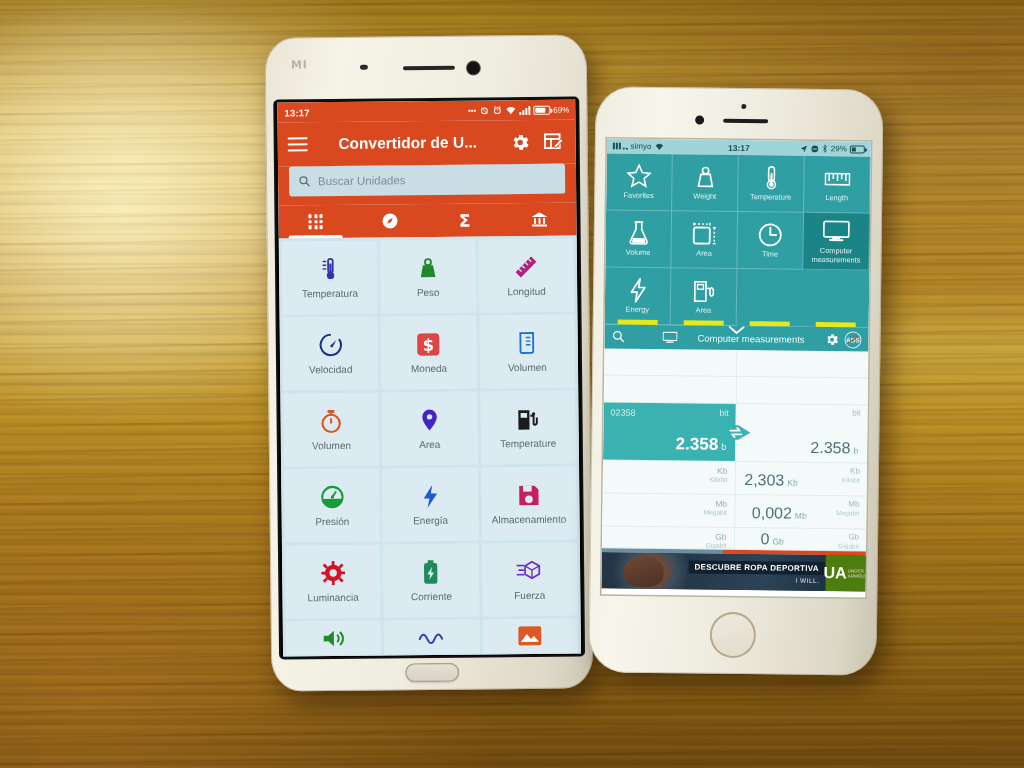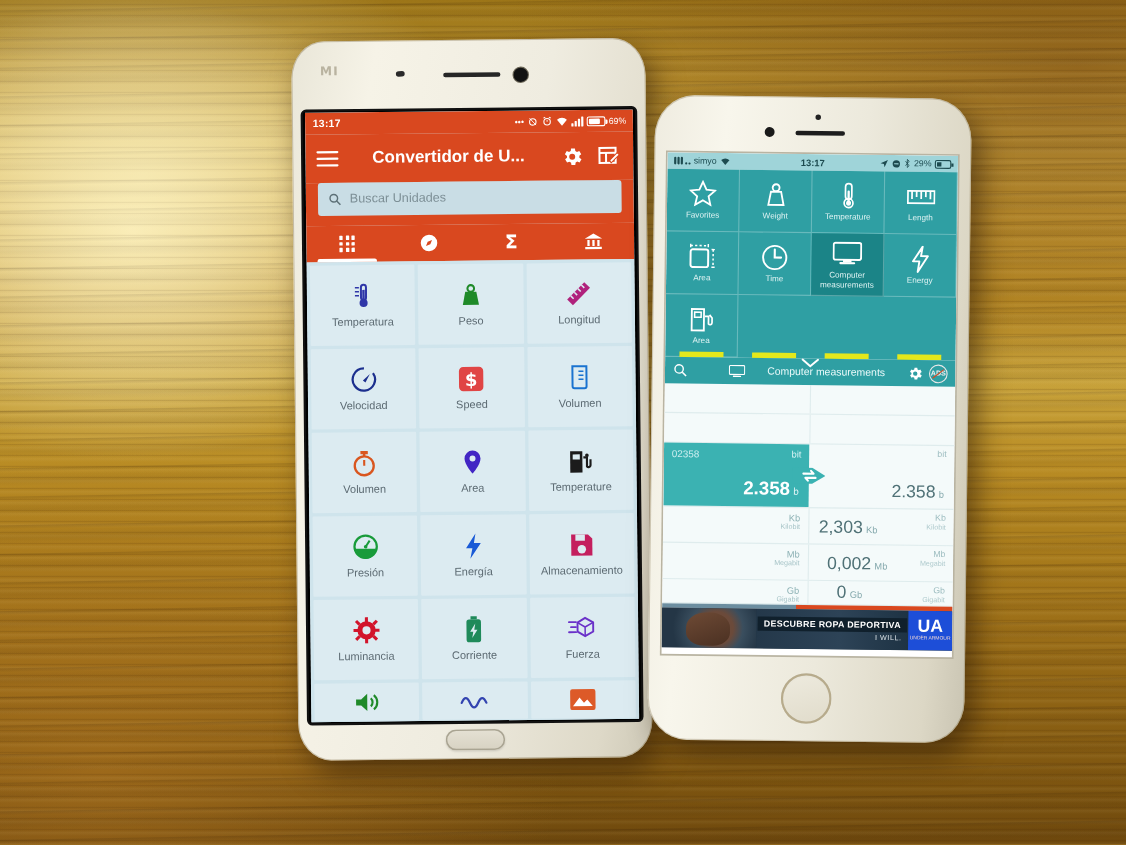--- a/index.html
+++ b/index.html
@@ -191,21 +191,21 @@
   .ad-photo { width:86px; height:100%; background:
     radial-gradient(circle at 58% 50%, #6b4a3a 0 28%, #3a4e5e 45%, #243646 75%);
   }
   .ad-face { position:absolute; left:22px; top:4px; width:40px; height:30px; border-radius:45% 45% 40% 40%;
     background:linear-gradient(160deg,#6e4a35,#4a3022); }
   .ad-mid { flex:1; height:100%; background:linear-gradient(90deg,#24384a,#2d4357 55%,#1e3344);
     display:flex; flex-direction:column; justify-content:center; align-items:center; gap:2px; }
   .ad-head { background:#10202c; color:#fff; font-size:8px; font-weight:bold; letter-spacing:.3px;
     padding:2px 6px; }
   .ad-sub { color:#dfe6ea; font-size:6.5px; letter-spacing:.5px; align-self:flex-end; margin-right:6px; }
-  .ad-brand { width:40px; height:100%; background:#1d4ed8; display:flex; flex-direction:column;
+  .ad-brand { width:40px; height:100%; background:#4d7c0f; display:flex; flex-direction:row;
     align-items:center; justify-content:center; gap:1px; }
   .ua-logo { color:#fff; font-size:16px; font-weight:bold; line-height:.8; }
   .ad-brand small { color:#f0d7d4; font-size:4.5px; }
   .ip-adtop { height:4px; background:linear-gradient(90deg,#6c8ea0 0 46%,#d9481f 46% 100%); }
 </style>
 </head>
 <body>
 
 <div id="wood">
   <div id="grain"></div>
@@ -378,21 +378,21 @@
         <span class="lbl">Velocidad</span>
       </div>
 
       <div class="and-cell">
         <span class="ico">
           <svg width="25" height="25" viewBox="0 0 26 26">
                 <rect x="1.5" y="1.5" width="23" height="23" rx="4" fill="#e04545"></rect>
                 <text x="13" y="19.5" font-size="17" font-weight="bold" fill="#fff" text-anchor="middle" font-family="DejaVu Sans, sans-serif">$</text>
               </svg>
         </span>
-        <span class="lbl">Speed</span>
+        <span class="lbl">Moneda</span>
       </div>
 
       <div class="and-cell">
         <span class="ico">
           <svg width="20" height="24" viewBox="0 0 22 26">
                 <path d="M4 2 H18 V22 a2 2 0 0 1 -2 2 H6 a2 2 0 0 1 -2 -2 Z" fill="none" stroke="#1a73d0" stroke-width="2"></path>
                 <g stroke="#1a73d0" stroke-width="1.5">
                   <line x1="10" y1="7" x2="15" y2="7"></line>
                   <line x1="10" y1="11" x2="15" y2="11"></line>
                   <line x1="10" y1="15" x2="15" y2="15"></line>
@@ -627,20 +627,30 @@
                 <line x1="9.5" y1="5" x2="9.5" y2="11"></line>
                 <line x1="14" y1="5" x2="14" y2="13"></line>
                 <line x1="18.5" y1="5" x2="18.5" y2="11"></line>
                 <line x1="23" y1="5" x2="23" y2="13"></line>
               </g>
             </svg>
         </span>
         <span class="lbl">Length</span>
       </div>
 
+      <div class="ip-cell">
+        <span class="ico">
+          <svg width="22" height="25" viewBox="0 0 22 26">
+              <path d="M8 1.5 V9 L2.5 21 a2 2 0 0 0 1.8 3 H17.7 a2 2 0 0 0 1.8 -3 L14 9 V1.5 Z" fill="none" stroke="#fff" stroke-width="1.7"></path>
+              <line x1="6.5" y1="1.5" x2="15.5" y2="1.5" stroke="#fff" stroke-width="1.7"></line>
+              <path d="M5 18 H17 L17.7 21 a1.4 1.4 0 0 1 -1.2 2 H5.5 a1.4 1.4 0 0 1 -1.2 -2 Z" fill="#fff"></path>
+            </svg>
+        </span>
+        <span class="lbl">Volume</span>
+      </div>
 
       <div class="ip-cell">
         <span class="ico">
           <svg width="26" height="25" viewBox="0 0 26 25">
               <rect x="2" y="6" width="16" height="16" rx="2" fill="none" stroke="#fff" stroke-width="1.8"></rect>
               <line x1="2" y1="2.5" x2="18" y2="2.5" stroke="#fff" stroke-width="1.4" stroke-dasharray="2 2"></line>
               <line x1="22.5" y1="6" x2="22.5" y2="22" stroke="#fff" stroke-width="1.4" stroke-dasharray="2 2"></line>
               <path d="M2 1 V4 M18 1 V4 M21 6 H24 M21 22 H24" stroke="#fff" stroke-width="1.3"></path>
             </svg>
         </span>

